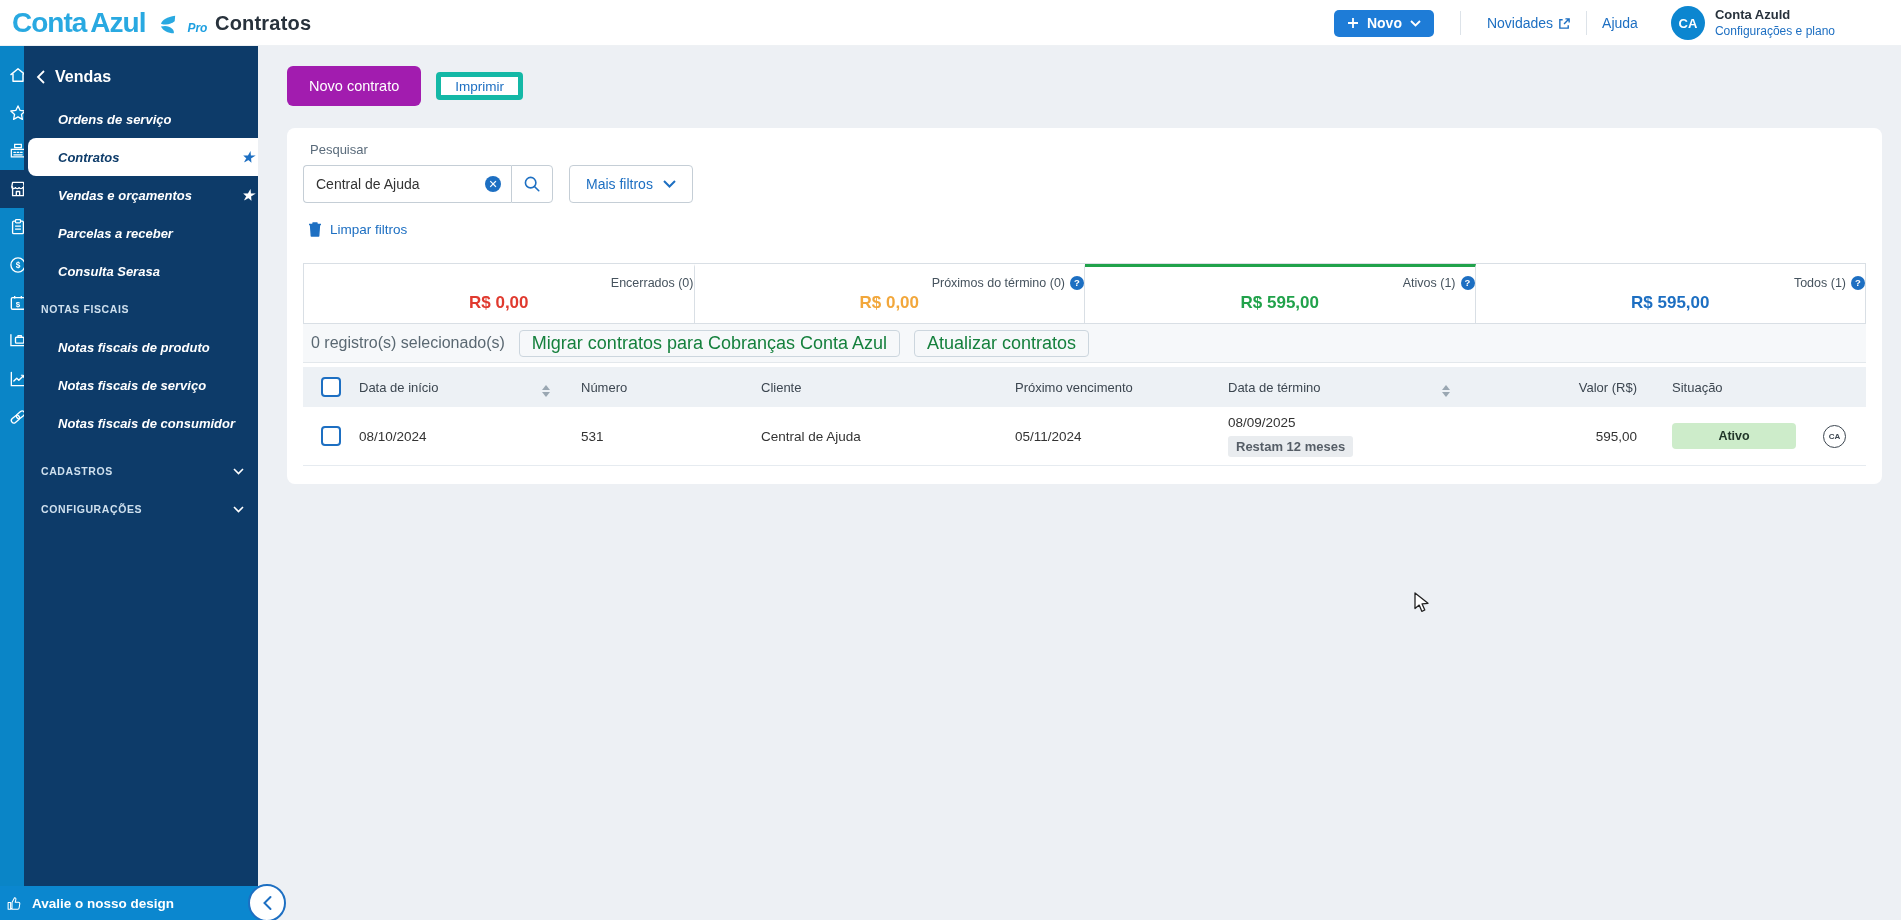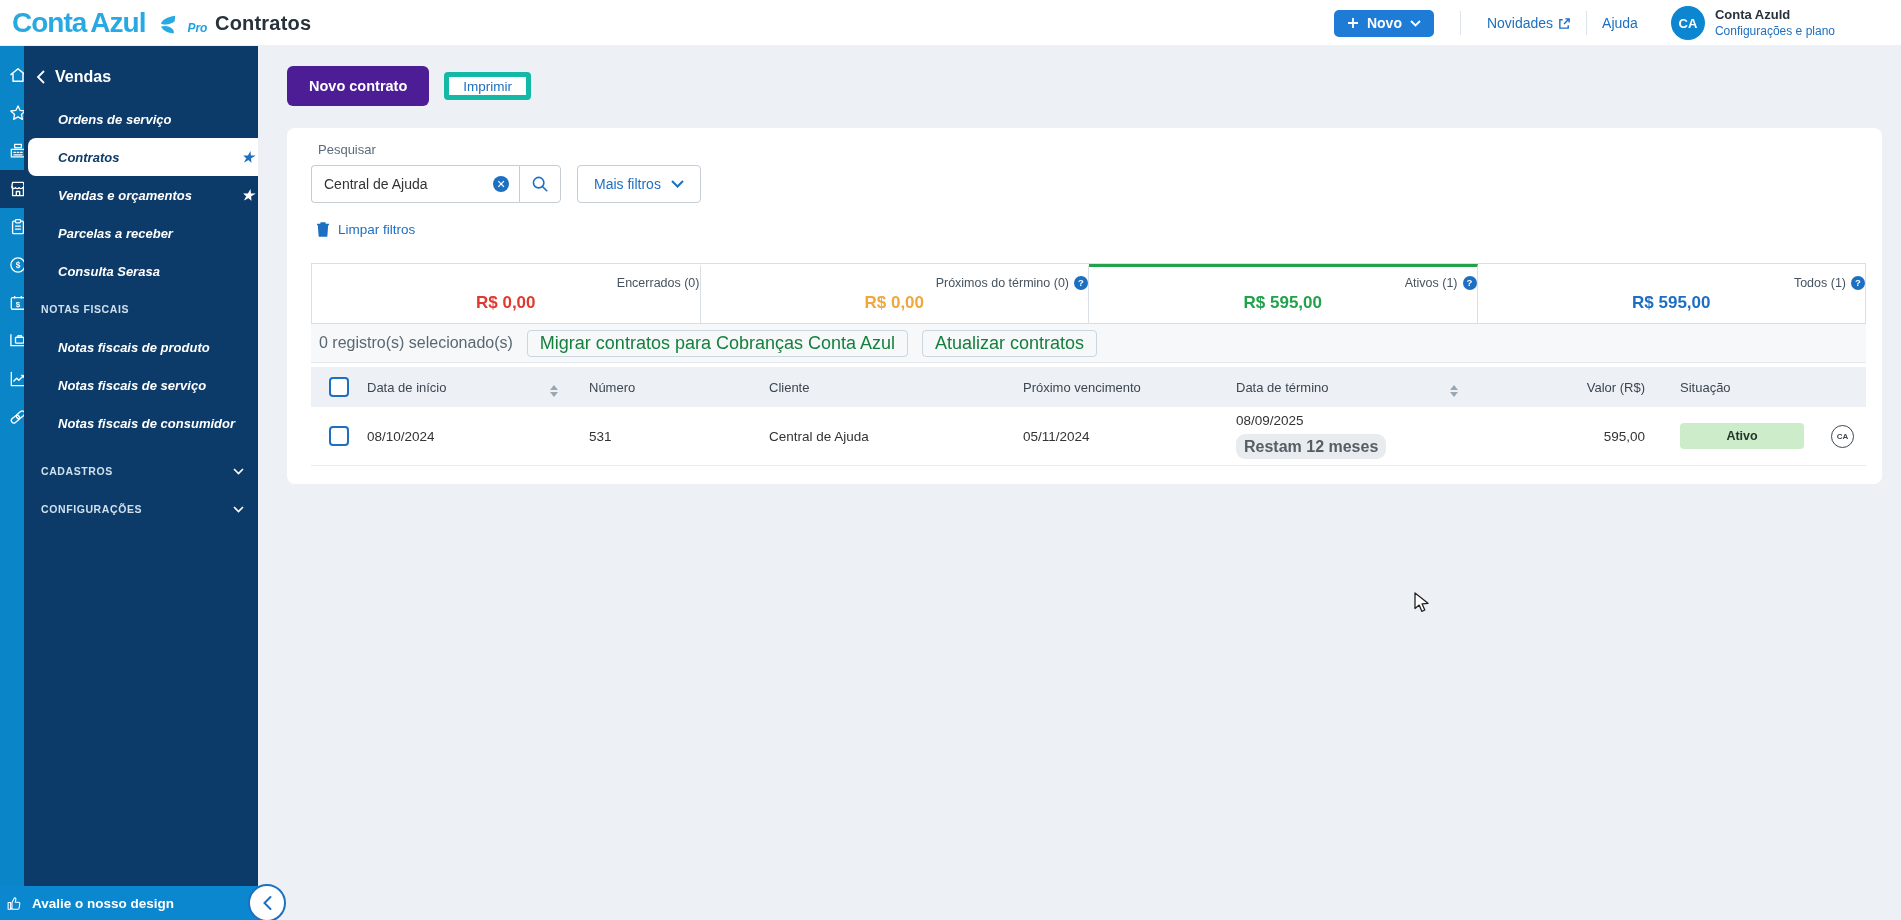--- a/index.html
+++ b/index.html
@@ -81,30 +81,30 @@
   .collapse-btn{
     position:absolute; left:248px; top:884px; width:38px; height:38px; border-radius:50%;
     background:#fff; border:2px solid #1d6fc2; z-index:26;
     display:flex; align-items:center; justify-content:center; cursor:pointer;
   }
 
   
   .main{ position:absolute; left:270px; top:46px; width:1631px; height:874px; background:#edf0f4;}
   .page-actions{ padding:20px 0 0 17px; display:flex; align-items:center; gap:15px;}
   .btn-green{
-    background:#4c1d95; color:#fff; border:none; border-radius:6px;
-    height:40px; padding:0 22px; font-size:14.5px; font-weight:bold; cursor:pointer; font-family:inherit;
+    background:#a21caf; color:#fff; border:none; border-radius:6px;
+    height:40px; padding:0 22px; font-size:14.5px; font-weight:normal; cursor:pointer; font-family:inherit;
   }
   .btn-print{
     background:#fff; color:#1d6fc2; border:5px solid #14b8a6; border-radius:4px;
     height:28px; padding:0 14px; font-size:13.5px; cursor:pointer; font-family:inherit;
   }
   .card{
     margin:22px 19px 0 17px; background:#fff; border-radius:8px;
-    padding:14px 16px 18px 24px; min-height:349px;
+    padding:14px 16px 18px 16px; min-height:349px;
   }
   .filter-label{ margin-left:7px; font-size:13px; color:#5a6b7b;}
   .search-row{ display:flex; align-items:stretch; margin-top:8px; height:38px;}
   .search-input-wrap{
     width:208px; border:1px solid #c5ced6; border-right:none; border-radius:4px 0 0 4px;
     display:flex; align-items:center; padding:0 10px 0 12px; background:#fff;
   }
   .search-input{
     border:none; outline:none; flex:1; font-size:14px; color:#333; font-family:inherit; min-width:0;
   }
@@ -161,21 +161,21 @@
   .checkbox{
     width:20px; height:20px; border:2px solid #1d6fc2; border-radius:4px; background:#fff;
     margin:0 auto; cursor:pointer;
   }
   .sort{ display:inline-flex; flex-direction:column; gap:2px; cursor:pointer; padding-left:6px;}
   .sort .up{ width:0;height:0;border-left:4px solid transparent;border-right:4px solid transparent;border-bottom:5px solid #9aa7b2;}
   .sort .dn{ width:0;height:0;border-left:4px solid transparent;border-right:4px solid transparent;border-top:5px solid #9aa7b2;}
   .term-cell{ line-height:1.2;}
   .term-pill{
     display:inline-block; margin-top:5px; background:#e9ecef; color:#555d66;
-    font-size:16px; font-weight:bold; padding:3px 8px; border-radius:9px;
+    font-size:13px; font-weight:bold; padding:3px 8px; border-radius:3px;
   }
   .badge-ativo{
     width:124px; height:26px; margin-left:31px; background:#cdecca; color:#22372a;
     font-size:12.5px; font-weight:bold; border-radius:4px;
     display:flex; align-items:center; justify-content:center;
   }
   .ca-ring{
     width:23px; height:23px; border:1.5px solid #3c4650; border-radius:50%;
     display:flex; align-items:center; justify-content:center;
     font-size:8px; font-weight:bold; color:#3c4650; margin-left:20px; cursor:pointer;

